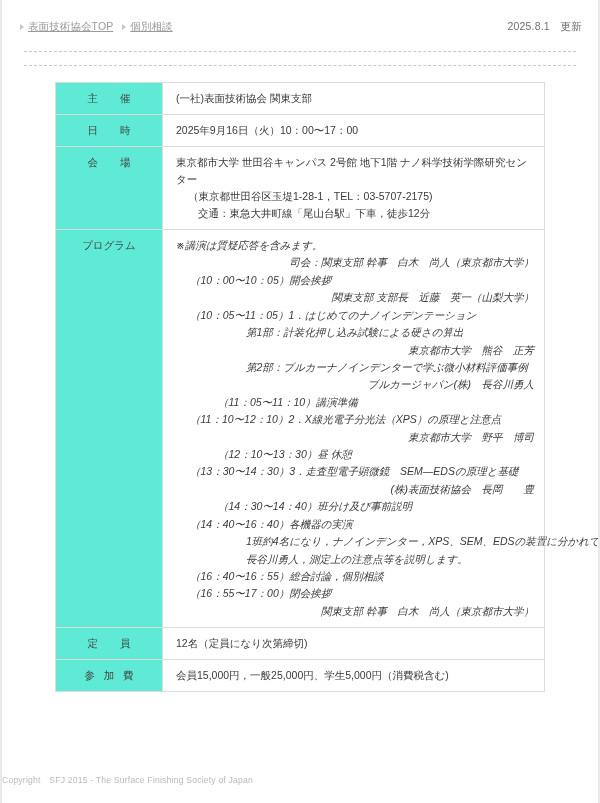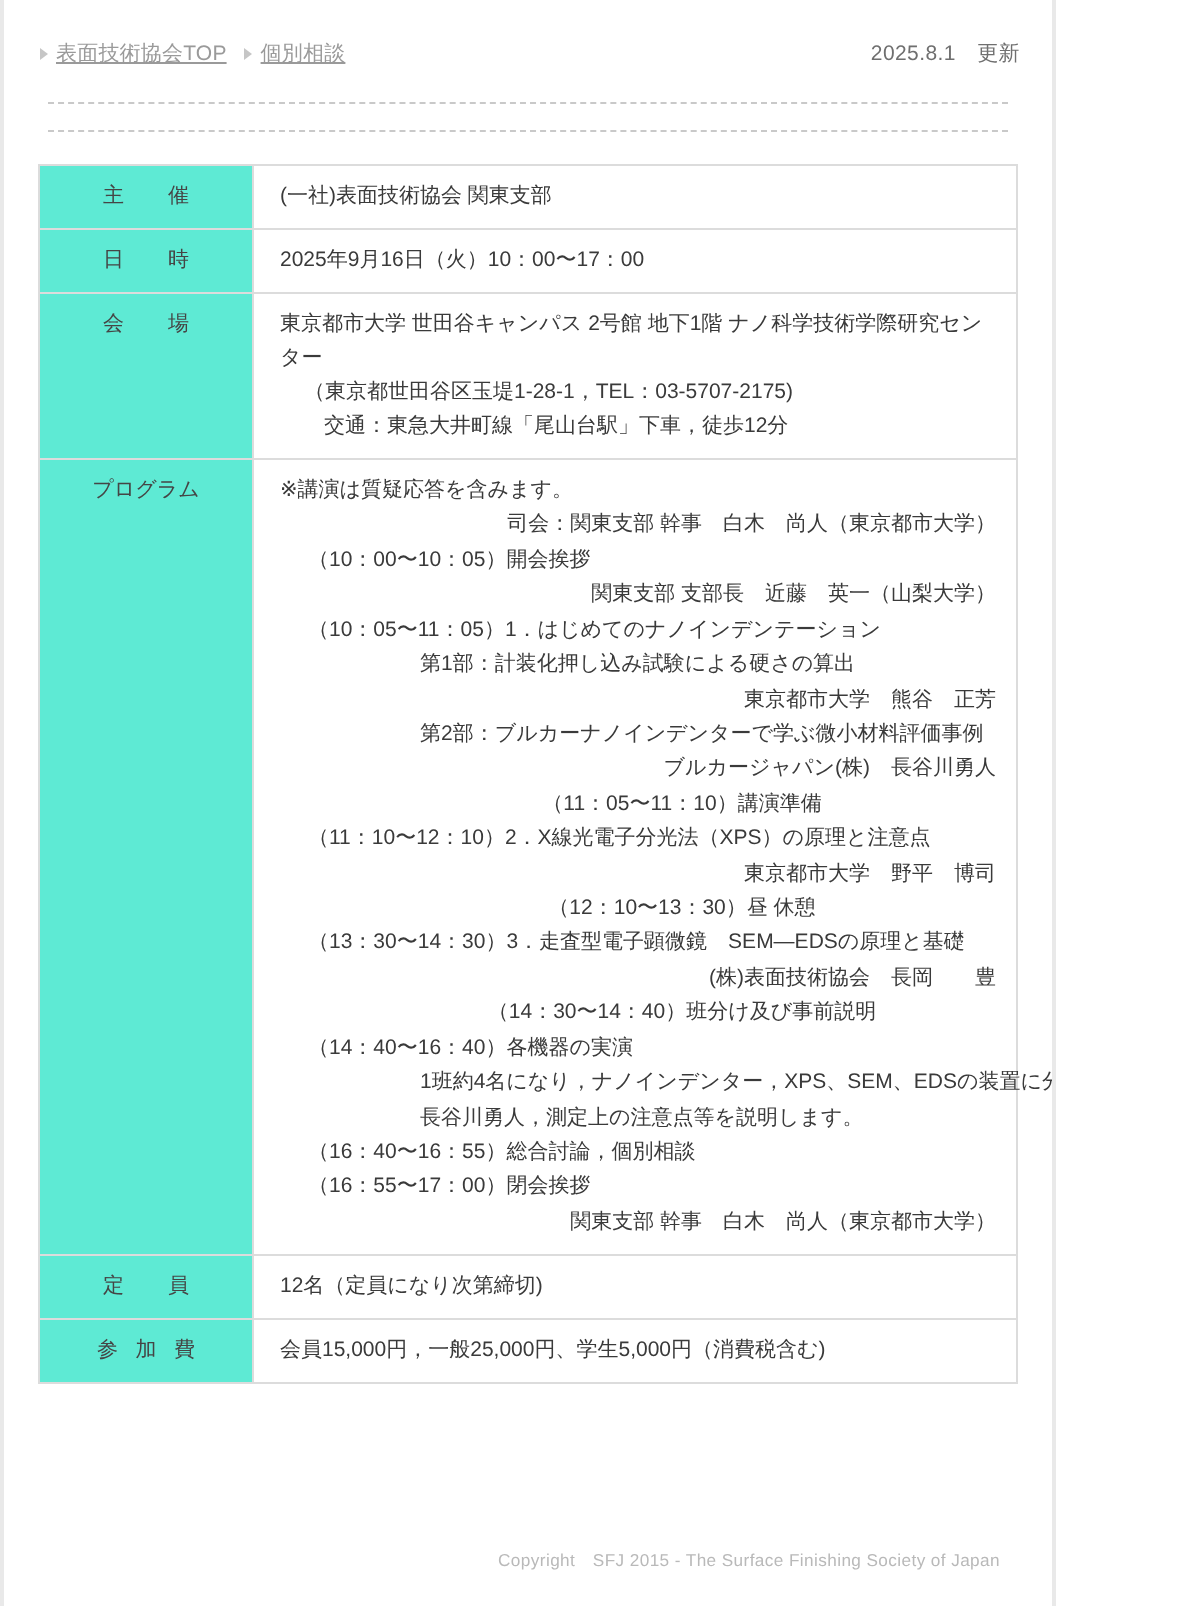--- a/index.html
+++ b/index.html
@@ -9,21 +9,21 @@
   }
   body {
     width: 600px;
     height: 803px;
     font-family: "Liberation Sans", "DejaVu Sans", sans-serif;
     color: #333333;
     -webkit-font-smoothing: antialiased;
   }
   .page {
     position: relative;
-    width: 528px;
+    width: 600px;
     height: 803px;
     box-sizing: border-box;
     border-left: 2px solid #e9e9e9;
     border-right: 2px solid #e9e9e9;
     background: #fff;
     overflow: hidden;
   }
 
   
   .topbar {
@@ -131,35 +131,35 @@
   .label-spread2 {
     display: inline-block;
     letter-spacing: .28em;
     text-indent: .28em;
   }
   .cellline { display: block; }
   .ind1 { padding-left: 12px; }
   .ind2 { padding-left: 22px; }
 
   
-  .prog { font-size: 10.5px; line-height: 1.66; color: #3a3a3a; }
+  .prog { font-size: 10.5px; line-height: 1.66; color: #3a3a3a; font-style: italic; }
   .prog .row { display: block; white-space: nowrap; }
   .prog .right { text-align: right; display: block; padding-right: 2px; }
   .prog .c1  { padding-left: 14px; }
-  .prog .c2  { padding-left: 42px; text-align: center; }
+  .prog .c2  { padding-left: 42px; }
   .prog .c3  { padding-left: 70px; }
   .prog .note { display: block; }
 
   
   .footer {
     position: absolute;
     left: 0; right: 0;
     bottom: 16px;
-    text-align: right;
-    padding-right: 26px;
+    text-align: left;
+    padding-right: 38px;
     font-size: 8.6px;
     color: #b9b9b9;
     letter-spacing: .2px;
   }
 </style>
 </head>
 <body>
 
 <div class="page">
 

